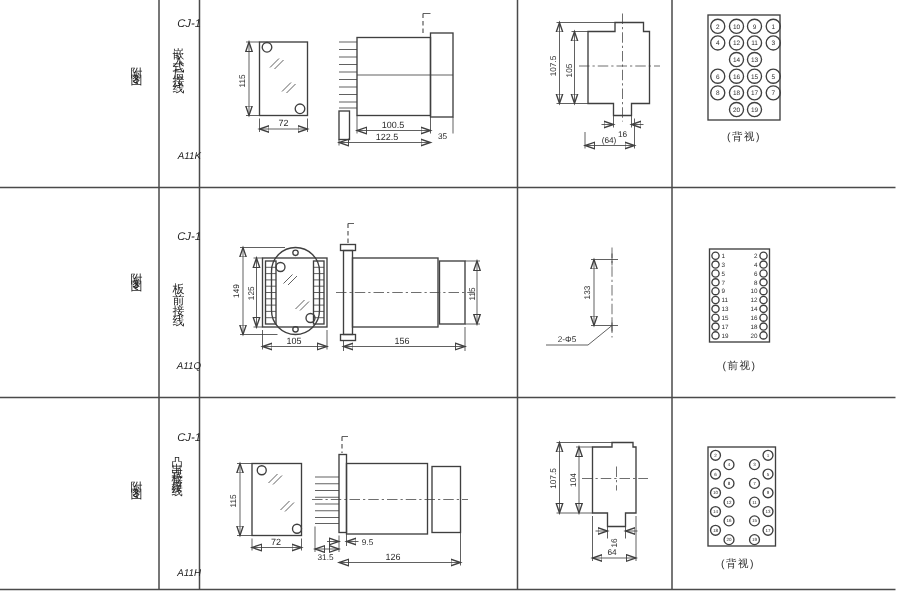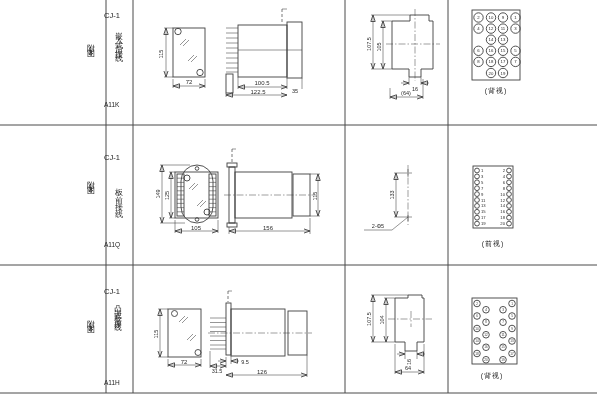--- a/index.html
+++ b/index.html
@@ -14,21 +14,21 @@
   .ds{stroke-width:0.55;marker-start:url(#ar);}
   .cl{stroke-width:0.5;stroke-dasharray:7 2 1.5 2;}
   .dsh{stroke-width:0.7;stroke-dasharray:3 2;}
   svg text{stroke:none;fill:#2c2c2c;font-family:"Liberation Sans","DejaVu Sans",sans-serif;}
   .dt{font-size:6px;text-anchor:middle;}
   .dts{font-size:5.5px;text-anchor:middle;}
   .vlab{font-size:7px;text-anchor:middle;letter-spacing:1px;}
   .tnum{fill:#2c2c2c;}
   .vt{position:absolute;writing-mode:vertical-lr;text-orientation:upright;
       font-size:8px;color:#222;line-height:1;}
-  .hc{position:absolute;width:30px;text-align:left;color:#222;}
+  .hc{position:absolute;width:30px;text-align:right;color:#222;font-style:italic;}
 </style>
 </head>
 <body>
 
 <div id="sheet">
 
 <svg width="600" height="400" viewBox="0 0 600 400">
   <defs>
     <marker id="ar" markerWidth="8" markerHeight="8" refX="6.5" refY="3" orient="auto-start-reverse" markerUnits="userSpaceOnUse">
       <path d="M0,0.8 L6.5,3 L0,5.2 Z" fill="#3f3f3f" stroke="none"></path>

